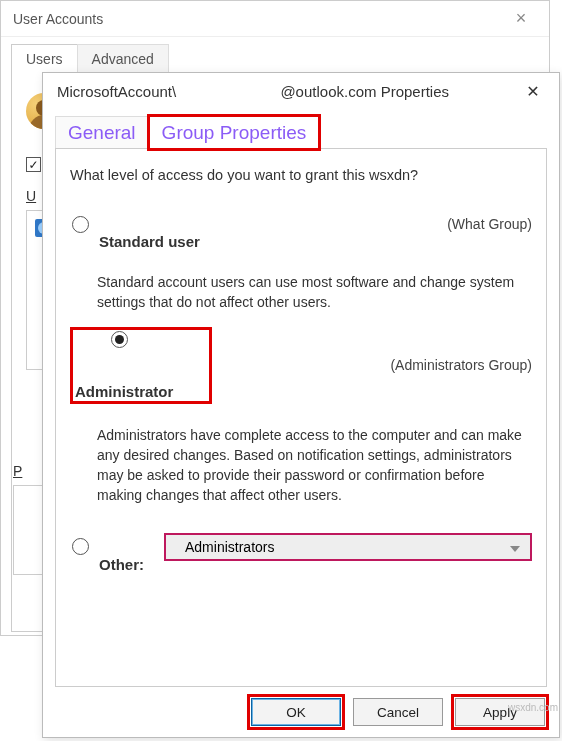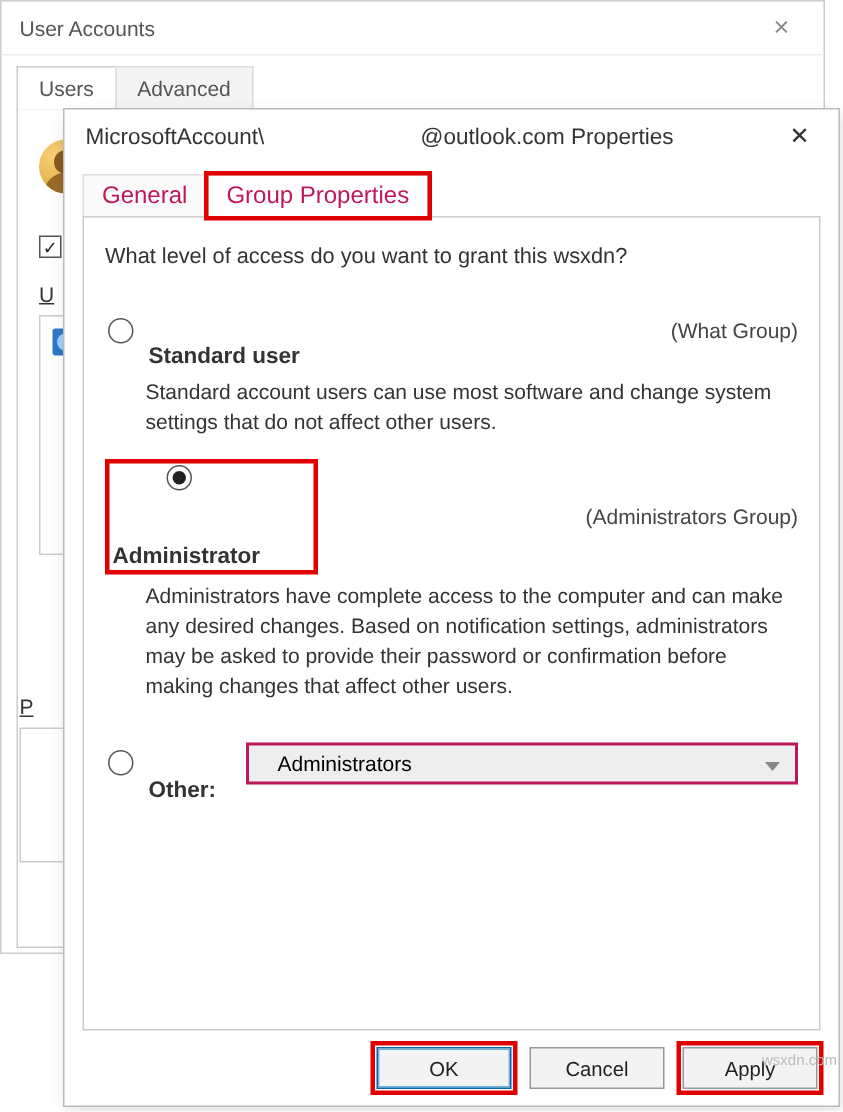--- a/index.html
+++ b/index.html
@@ -36,36 +36,36 @@
 
     .back-btns { position: absolute; right: 14px; bottom: 12px; display: flex; gap: 10px; opacity: 0.35; }
     .btn-ghost { border: 1px solid #bbb; padding: 4px 20px; font-size: 13px; color: #777; background: #f3f3f3; }
 
     
     .dialog { position: absolute; top: 72px; left: 42px; width: 518px; height: 666px; background: #fff; border: 1px solid #bbb; box-shadow: 2px 3px 10px rgba(0,0,0,0.12); display: flex; flex-direction: column; }
     .dlg-titlebar { height: 36px; display: flex; align-items: center; padding: 0 4px 0 14px; }
     .dlg-title { flex: 1; font-size: 15px; color: #333; white-space: pre; }
     .dlg-close { width: 44px; height: 30px; display: flex; align-items: center; justify-content: center; font-family: Arial; font-size: 16px; color: #333; }
 
-    .dlg-tabs { display: flex; padding: 6px 12px 0 12px; font-size: 16px; color: #be185d; }
+    .dlg-tabs { display: flex; padding: 6px 12px 0 12px; font-size: 19px; color: #8b5cf6; }
     .dlg-tab { padding: 5px 12px; border: 1px solid #ccc; border-bottom: none; background: #fff; position: relative; top: 1px; z-index: 2; }
     .dlg-tab.inactive { background: #fafafa; border-color: #ddd; z-index: 0; }
     .hl-tab { outline: 3px solid #e00000; outline-offset: -1px; }
 
     .dlg-panel { flex: 1; margin: 0 12px; border: 1px solid #ccc; padding: 18px 14px 14px 14px; font-size: 14px; color: #333; position: relative; }
 
     .intro { margin-bottom: 14px; font-size: 14.5px; }
 
     .opt { margin: 8px 0 2px 0; }
     .opt-head { display: flex; align-items: center; }
     .radio { width: 17px; height: 17px; border: 1.2px solid #555; border-radius: 50%; display: inline-flex; align-items: center; justify-content: center; margin-right: 10px; flex-shrink: 0; }
     .radio.selected::after { content: ""; width: 9px; height: 9px; border-radius: 50%; background: #222; }
     .opt-label { font-weight: 600; font-size: 15px; margin-top: 35px; }
     .opt-group { margin-left: auto; color: #444; font-size: 14px; }
-    .opt-desc { margin: 4px 0 14px 27px; line-height: 1.45; font-size: 14px; color: #333; }
+    .opt-desc { margin: 21px 0 14px 27px; line-height: 1.45; font-size: 14px; color: #333; }
     .hl-radio-wrap { display: inline-flex; align-items: center; border: 3px solid #e00000; padding: 1px 36px 1px 2px; flex-direction: column; }
     .no-hl { display: inline-flex; align-items: center; padding: 1px 2px; }
 
     .other-row { display: flex; align-items: center; gap: 18px; margin-top: 10px; }
     .dropdown { flex: 1; height: 28px; border: 2px solid #be185d; background: #eee; display: flex; align-items: center; padding: 0 19px; color: #000000; font-size: 14px; position: relative; }
     .dropdown::after { content: ""; position: absolute; right: 10px; top: 11px; border-left: 5px solid transparent; border-right: 5px solid transparent; border-top: 6px solid #888; }
 
     .dlg-btns { height: 50px; display: flex; align-items: center; justify-content: flex-end; padding: 0 14px; gap: 12px; }
     .btn { min-width: 90px; height: 28px; border: 1px solid #999; background: #f3f3f3; font-size: 13.5px; color: #222; display: inline-flex; align-items: center; justify-content: center; cursor: pointer; }
     .btn.default { border: 1px solid #0a64a4; box-shadow: inset 0 0 0 1px #6cb3e4; }

